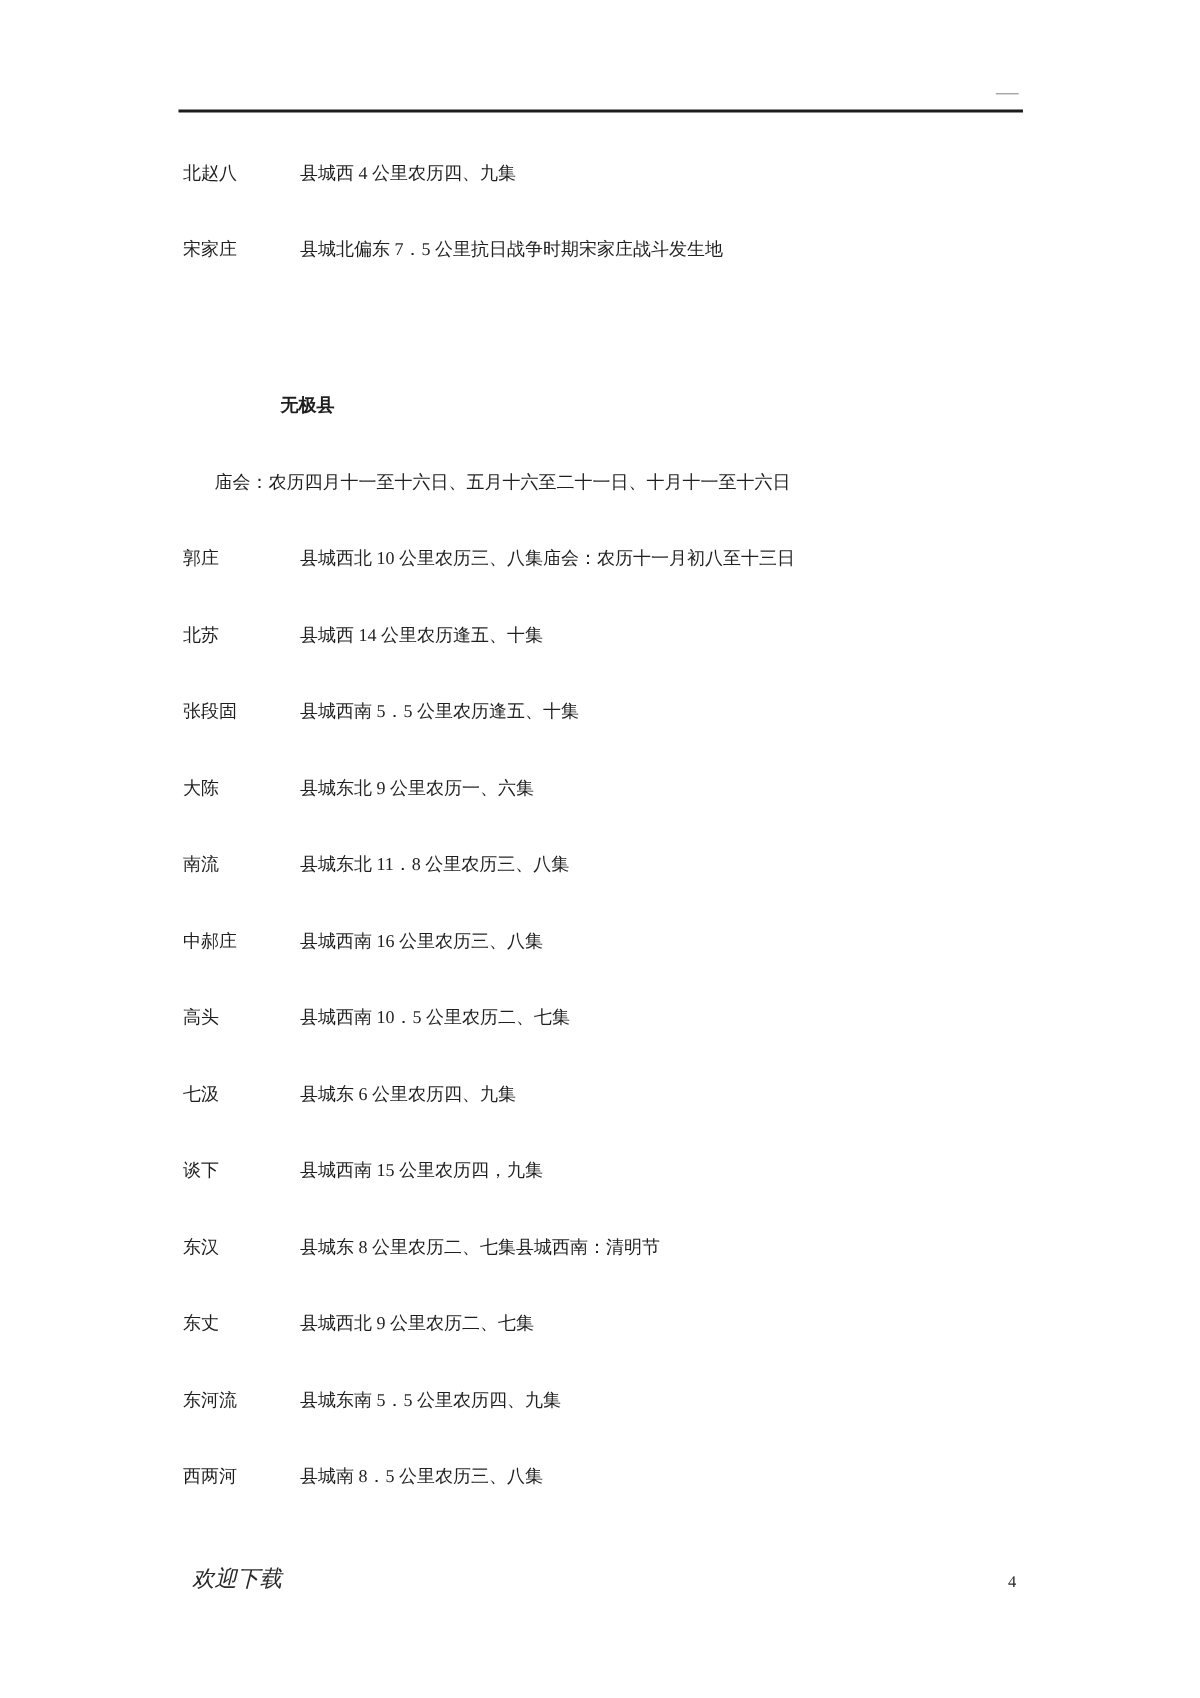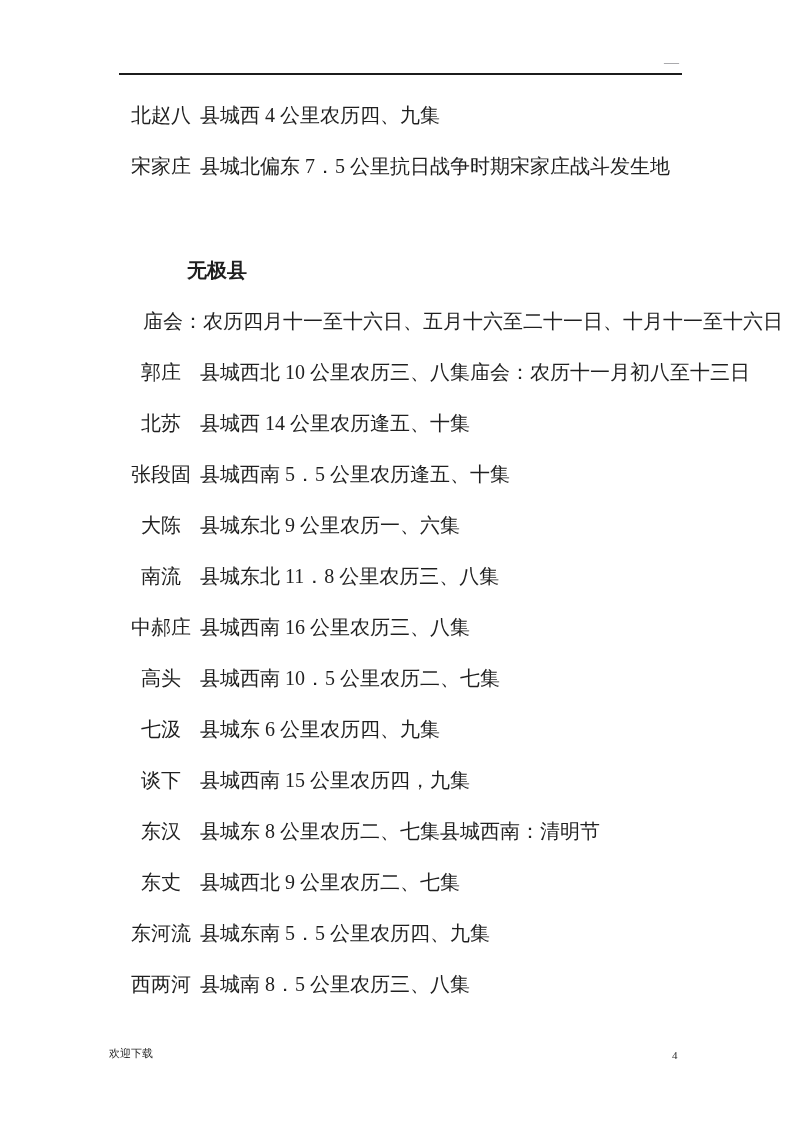--- a/index.html
+++ b/index.html
@@ -35,46 +35,46 @@
   .content {
     position: absolute;
     left: 122px;
     top: 105px;
     width: 660px;
   }
   .row {
     height: 51px;
     display: flex;
     align-items: flex-start;
-    font-size: 20px;
+    font-size: 12px;
     line-height: 20px;
     white-space: nowrap;
-    text-align: center;
   }
   .row.heading {
     margin-top: 53px;
     font-weight: bold;
     padding-left: 65px;
   }
   .row.note {
     padding-left: 21px;
   }
   .col-name {
     flex: 0 0 78px;
     width: 78px;
   }
   .seg-gap {
   }
   .footer-left {
     position: absolute;
-    left: 109px;
+    left: 128px;
     top: 1047px;
-    font-size: 11px;
+    font-size: 15px;
     line-height: 12px;
     color: #2a2a2a;
+    font-style: italic;
   }
   .page-number {
     position: absolute;
     left: 672px;
     top: 1049px;
     font-size: 11px;
     line-height: 12px;
     color: #2a2a2a;
   }
 </style>

